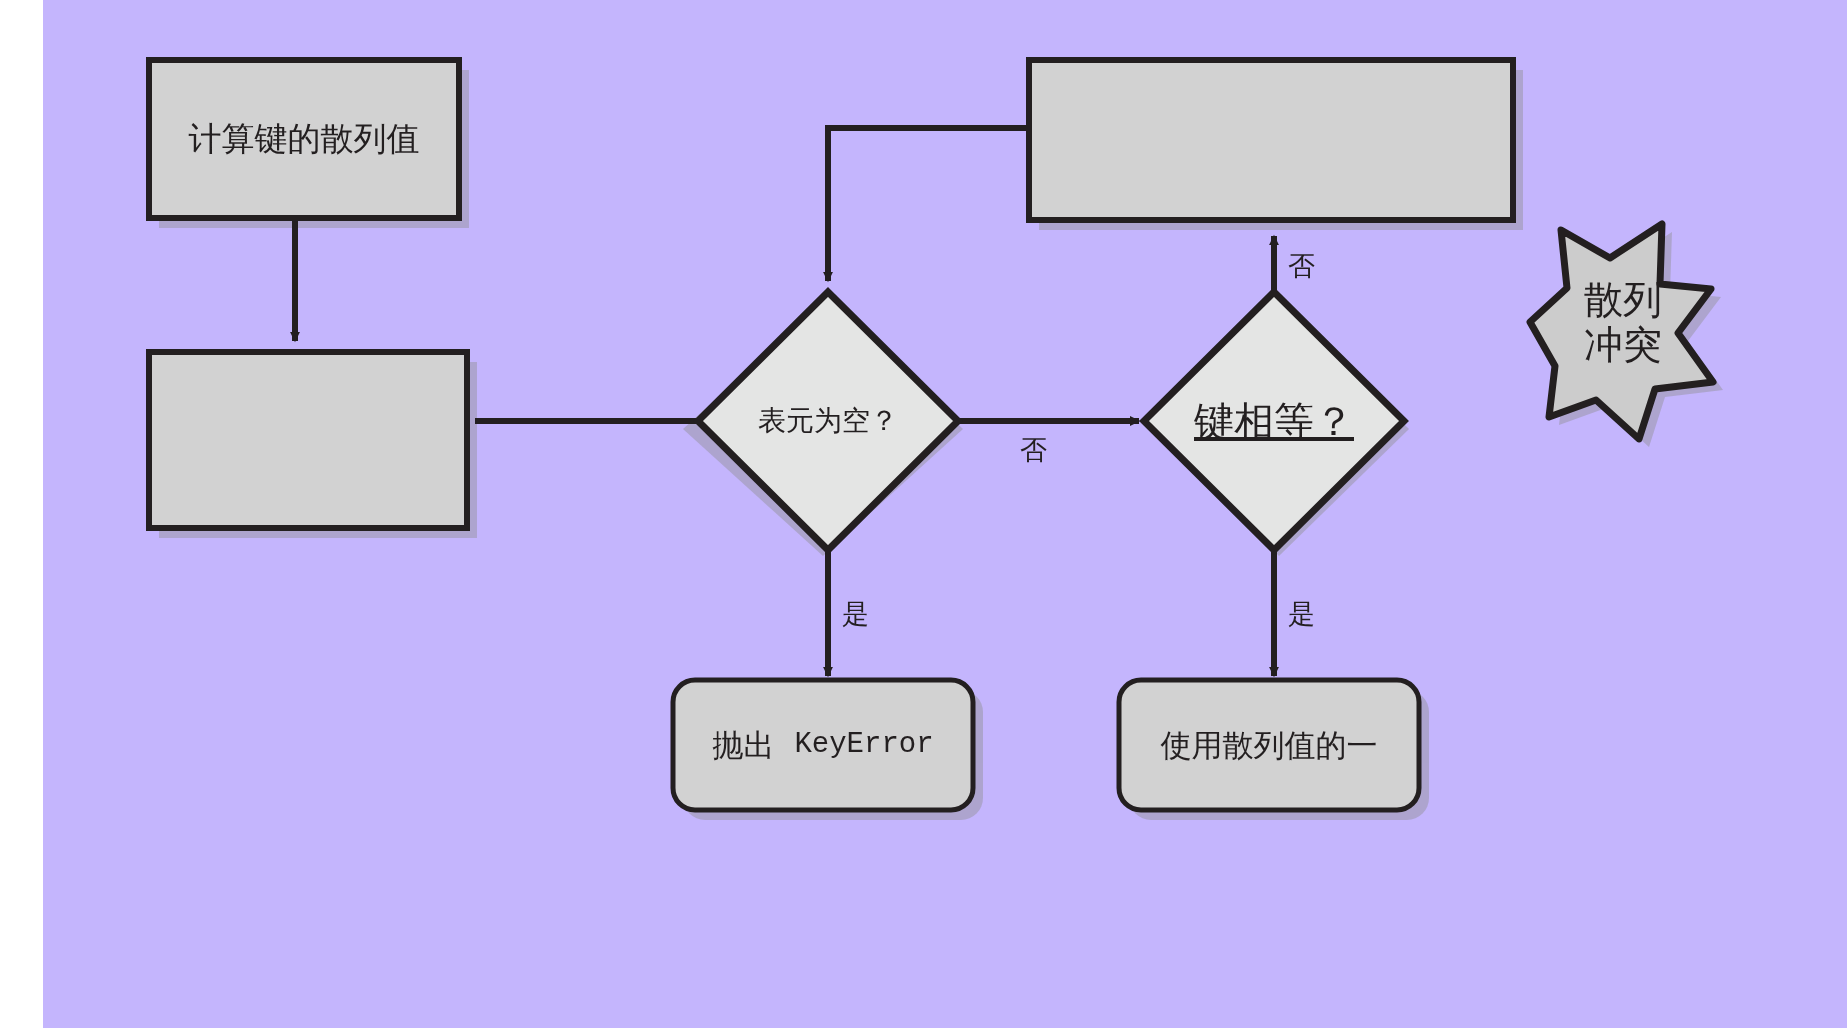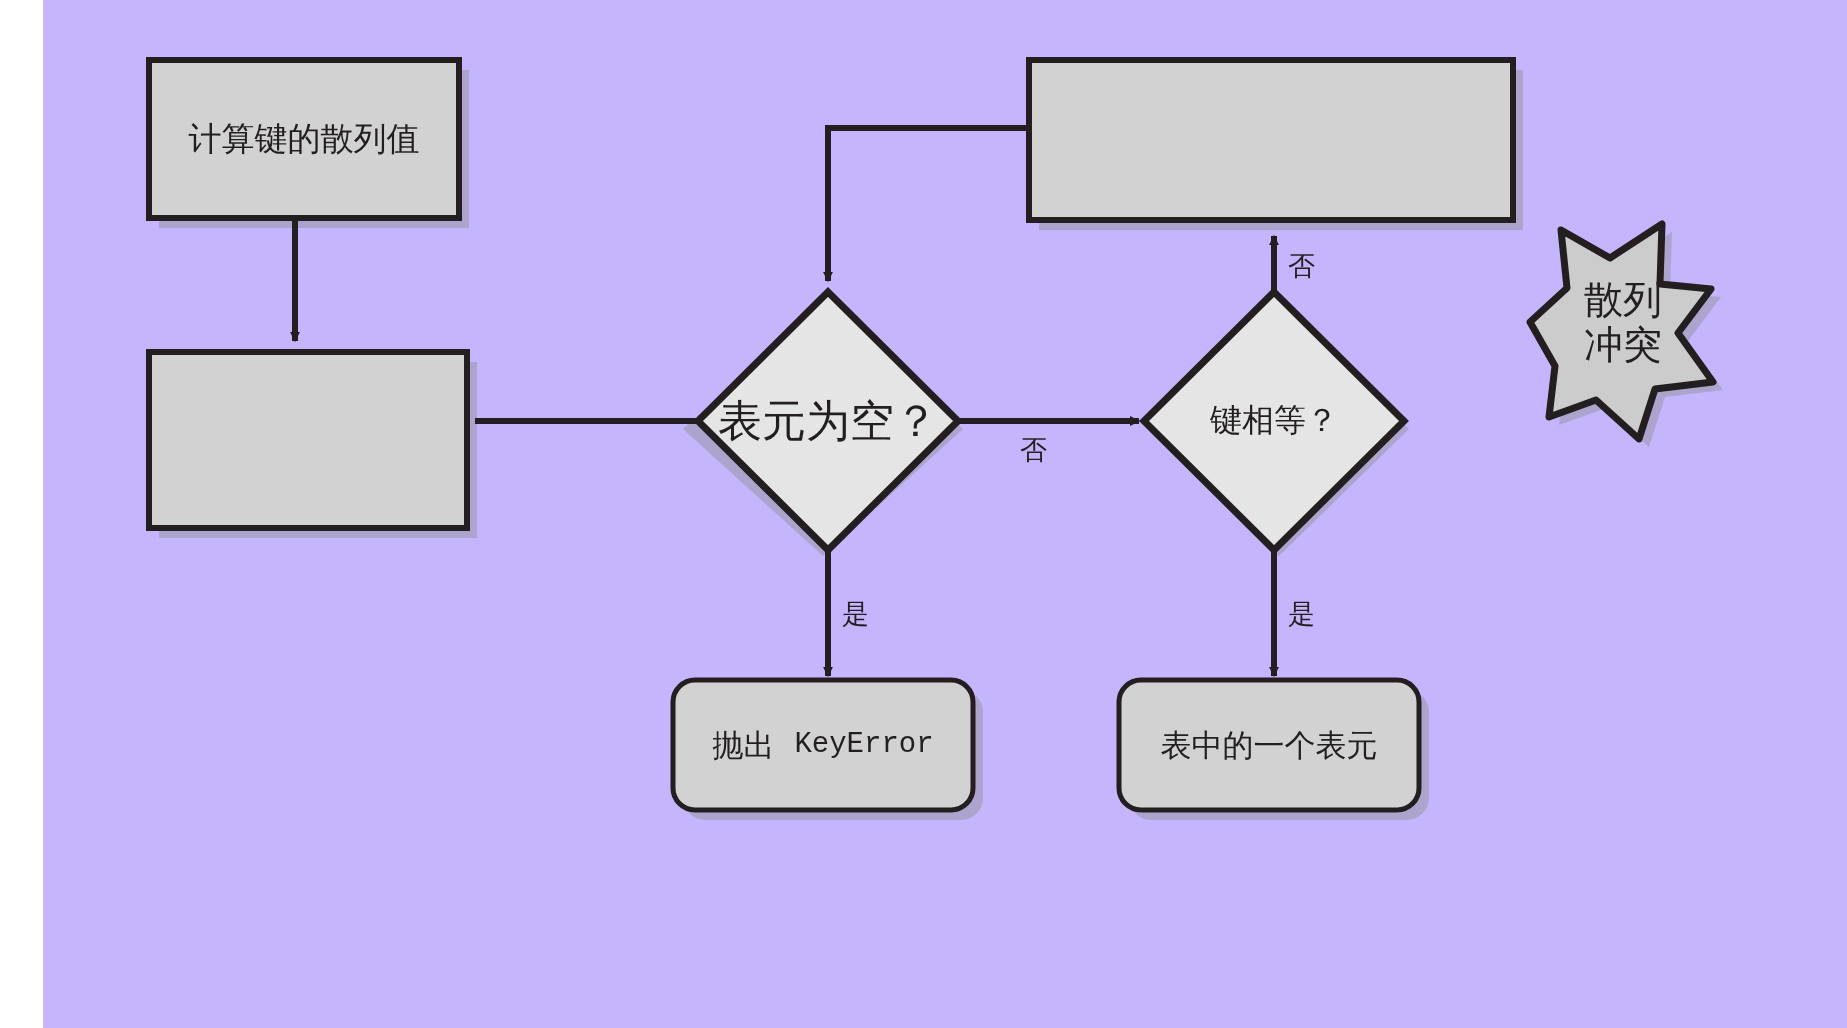--- a/index.html
+++ b/index.html
@@ -107,29 +107,29 @@
 
     <rect x="1076" y="680" width="300" height="130" rx="22" ry="22" fill="#d2d2d2" stroke="#231f20" stroke-width="5"></rect>
 
     <polygon points="1487,322 1524,288 1518,230 1567,258 1619,224 1617,284 1668,289 1635,333 1670,382 1612,389 1596,439 1553,400 1506,417 1512,366" fill="#cccccc" stroke="#231f20" stroke-width="7" stroke-linejoin="round"></polygon>
   </svg>
 
   <div class="node-text" style="left:106px; top:60px; width:310px; height:158px; font-size:33px;">计算键的散列值</div>
 
 
 
-  <div class="node-text" style="left:655px; top:292px; width:260px; height:258px; font-size:44px;">表元为空？</div>
+  <div class="node-text" style="left:655px; top:292px; width:260px; height:258px; font-size:28px;">表元为空？</div>
 
-  <div class="node-text" style="left:1101px; top:292px; width:260px; height:258px; font-size:32px;">键相等？</div>
+  <div class="node-text" style="left:1101px; top:292px; width:260px; height:258px; font-size:40px;text-decoration:underline;">键相等？</div>
 
   <div class="node-text" style="left:630px; top:680px; width:300px; height:130px; font-size:31px;gap:20px;">
     <span>抛出</span><span class="mono" style="font-size:29px;">KeyError</span>
   </div>
 
-  <div class="node-text" style="left:1076px; top:680px; width:300px; height:130px; font-size:31px;">表中的一个表元</div>
+  <div class="node-text" style="left:1076px; top:680px; width:300px; height:130px; font-size:31px;">使用散列值的一</div>
 
   <div class="node-text" style="left:1500px; top:248px; width:160px; height:150px; font-size:39px; line-height:1.15;">散列
 冲突</div>
 
   <div class="edge-label" style="left:977px; top:436px;">否</div>
 
   <div class="edge-label" style="left:799px; top:600px;">是</div>
 
   <div class="edge-label" style="left:1245px; top:252px;">否</div>
 

